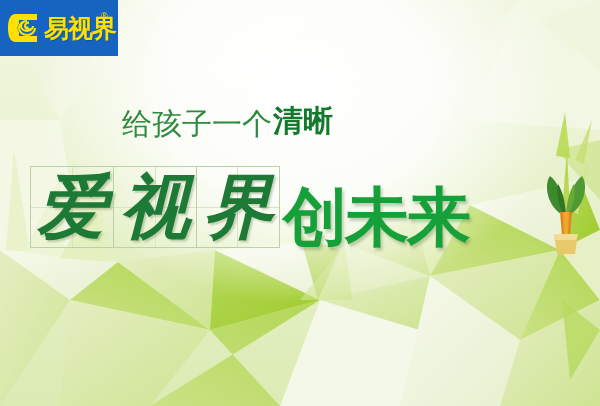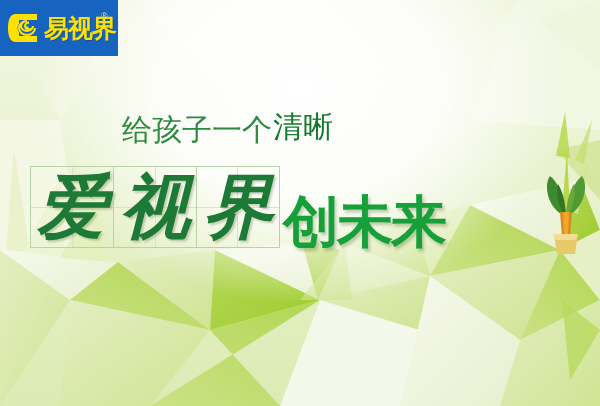--- a/index.html
+++ b/index.html
@@ -36,32 +36,32 @@
     margin-left:1px;
     text-shadow:1px 1px 0 rgba(0,0,0,.18);
   }
   #logo-reg{
     position:absolute;left:101px;top:12px;
     color:#ffe100;font-size:9px;line-height:1;
   }
 
   
   #tagline{
-    position:absolute;left:122px;top:110px;
+    position:absolute;left:122px;top:104px;
     font-family:"DejaVu Sans","Liberation Sans",sans-serif;
     font-size:30px;line-height:1;
     color:#2d8a3e;
     white-space:nowrap;
     display:flex;align-items:flex-end;text-align:center;
   }
   #tagline .seg{display:block;}
   #tagline .hl{
     position:relative;
     color:#137a2d;
-    font-weight:normal;
+    font-weight:bold;
     padding:2px 1px 3px 1px;
   }
   #tagline .hl::before{
     content:"";position:absolute;left:0;top:-1px;right:0;bottom:-1px;
     border:1px solid #b9d2a8;
     background:
       linear-gradient(to right, transparent calc(50% - .5px), #d8e6cb calc(50% - .5px), #d8e6cb calc(50% + .5px), transparent calc(50% + .5px)),
       linear-gradient(to bottom, transparent calc(50% - .5px), #d8e6cb calc(50% - .5px), #d8e6cb calc(50% + .5px), transparent calc(50% + .5px));
     z-index:-1;
   }
@@ -93,21 +93,21 @@
     font-weight:bold;
     font-style:italic;
     font-size:70px;line-height:1;
     color:#1d7a36;
     text-shadow:2px 2px 2px rgba(90,110,60,.30);
   }
   #slogan-b{
     margin-left:4px;
     font-family:"DejaVu Sans","Liberation Sans",sans-serif;
     font-weight:bold;
-    font-size:56px;line-height:.95;
+    font-size:64px;line-height:.95;
     color:#15a03a;
     letter-spacing:-2px;
     text-shadow:2px 3px 3px rgba(80,110,50,.32);
   }
 
   
   #sprout{position:absolute;left:536px;top:150px;}
 </style>
 </head>
 <body>

